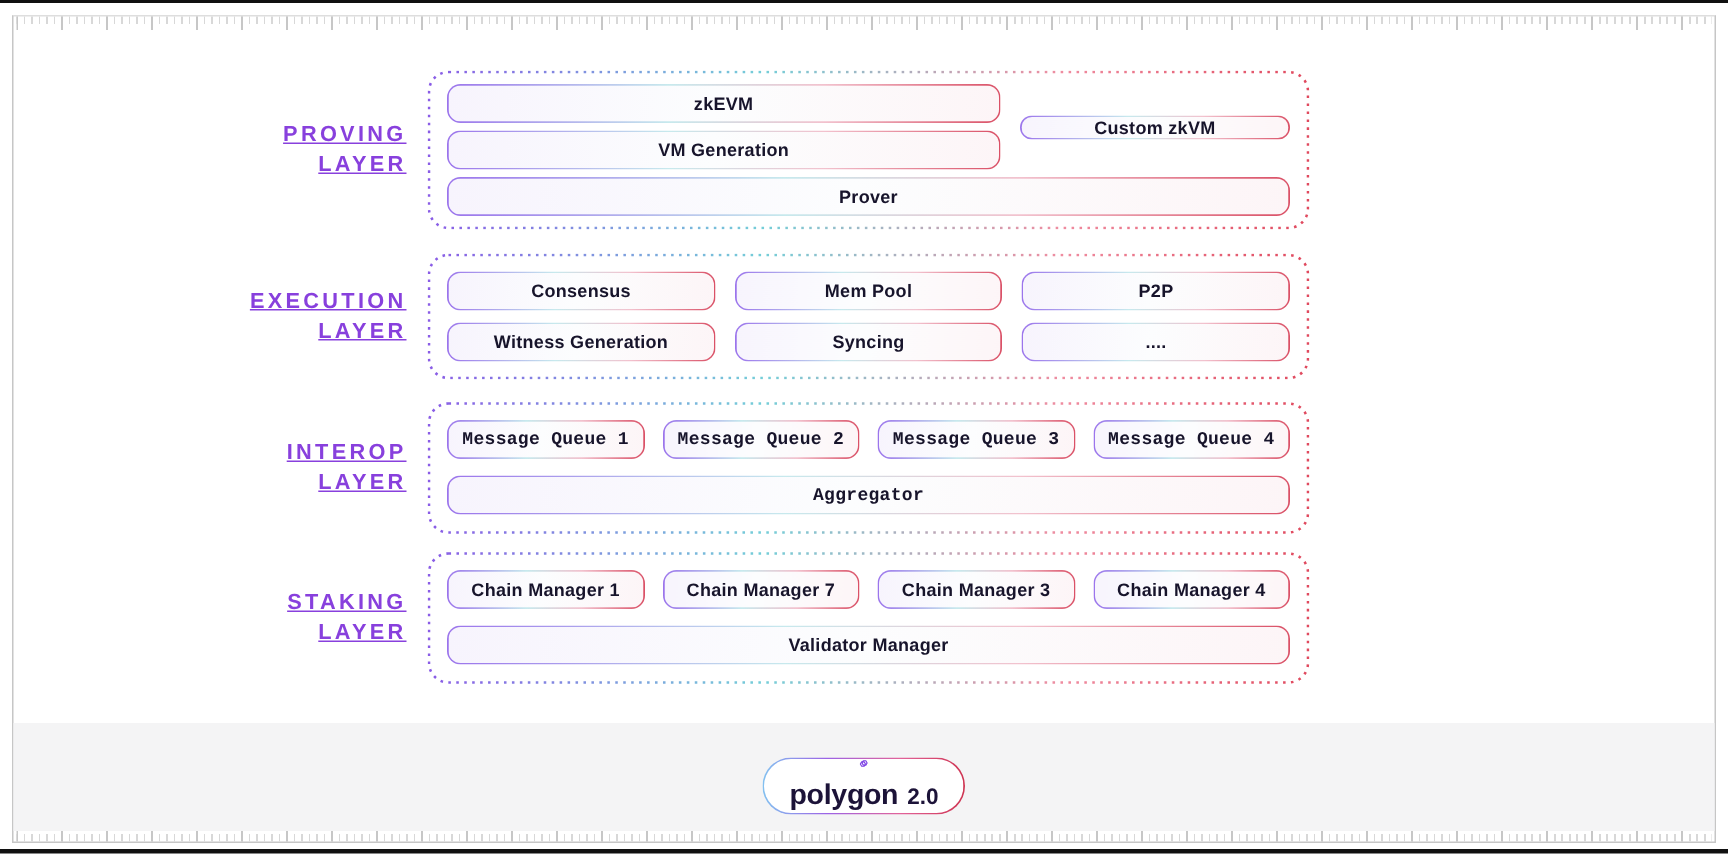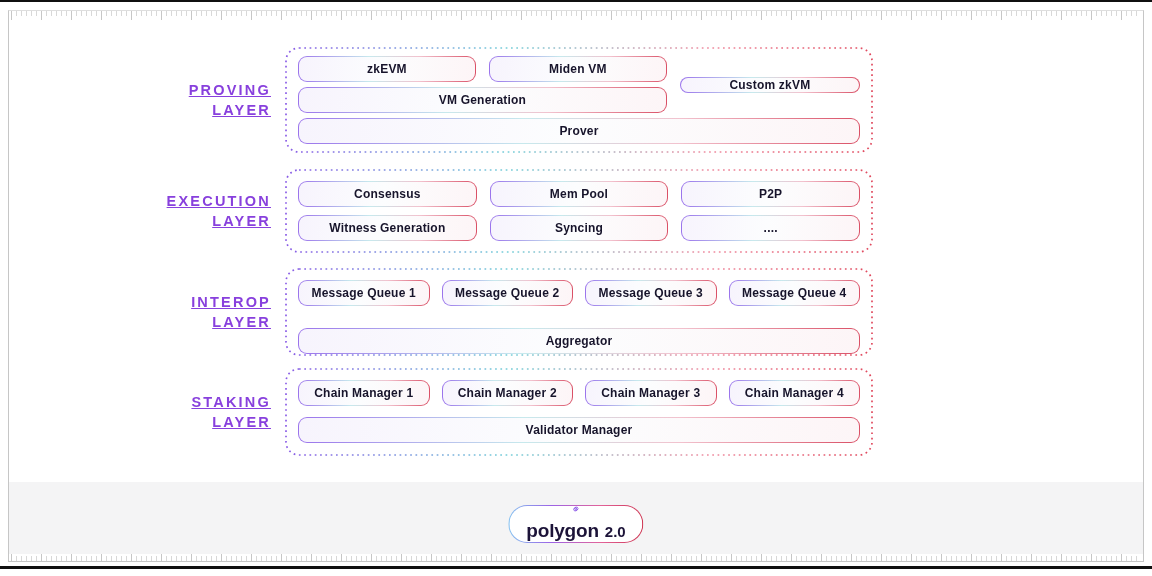--- a/index.html
+++ b/index.html
@@ -22,21 +22,21 @@
   .layer-label{position:absolute;left:0;width:262px;text-align:right;
                color:#8840dd;font-weight:700;font-size:14.5px;line-height:20px;
                letter-spacing:2.2px;text-decoration:underline;}
   
   .layer{position:absolute;left:276px;width:588px;box-sizing:border-box;
          display:flex;flex-direction:column;}
   .dots{position:absolute;inset:0;pointer-events:none;}
   .drect{fill:none;stroke:url(#gdots);stroke-width:1.7;stroke-dasharray:1.7 3.6;}
   .layer-proving{top:36px;height:106px;padding:9px 13px;gap:5px;}
   .layer-execution{top:158px;height:84px;padding:12px 13px;gap:8px;}
-  .layer-interop{top:257px;height:88px;padding:12px 13px;gap:22px;}
+  .layer-interop{top:257px;height:88px;padding:12px 13px;gap:11px;font-family:Liberation Mono, monospace;}
   .layer-staking{top:357px;height:88px;padding:12px 13px;gap:11px;}
   .row{display:flex;gap:13px;}
   .row4{display:flex;gap:12px;}
   .pv-top{height:57px;align-items:center;}
   .pv-left{flex:2.07;display:flex;flex-direction:column;gap:5px;}
   .pv-left .row{flex:1;}
   
   .bx{box-sizing:border-box;height:26px;flex:1;display:flex;align-items:center;justify-content:center;
       border:1.4px solid transparent;border-radius:9px;
       background:
@@ -85,21 +85,20 @@
       <div>LAYER</div>
     </div>
     <div class="layer layer-proving">
       <svg class="dots" width="588" height="106">
         <rect class="drect" x="1" y="1" width="586" height="104" rx="13"></rect>
       </svg>
       <div class="row pv-top">
         <div class="pv-left">
           <div class="row">
             <div class="bx">zkEVM</div>
-            <div class="bx">Miden VM</div>
           </div>
           <div class="row">
             <div class="bx">VM Generation</div>
           </div>
         </div>
         <div class="bx bx-tall">Custom zkVM</div>
       </div>
       <div class="row">
         <div class="bx">Prover</div>
       </div>
@@ -147,21 +146,21 @@
     <div class="layer-label" style="top:381px">
       <div>STAKING</div>
       <div>LAYER</div>
     </div>
     <div class="layer layer-staking">
       <svg class="dots" width="588" height="88">
         <rect class="drect" x="1" y="1" width="586" height="86" rx="13"></rect>
       </svg>
       <div class="row4">
         <div class="bx">Chain Manager 1</div>
-        <div class="bx">Chain Manager 2</div>
+        <div class="bx">Chain Manager 7</div>
         <div class="bx">Chain Manager 3</div>
         <div class="bx">Chain Manager 4</div>
       </div>
       <div class="row">
         <div class="bx">Validator Manager</div>
       </div>
     </div>
 
     <div class="footer"></div>
     <div class="badge">

